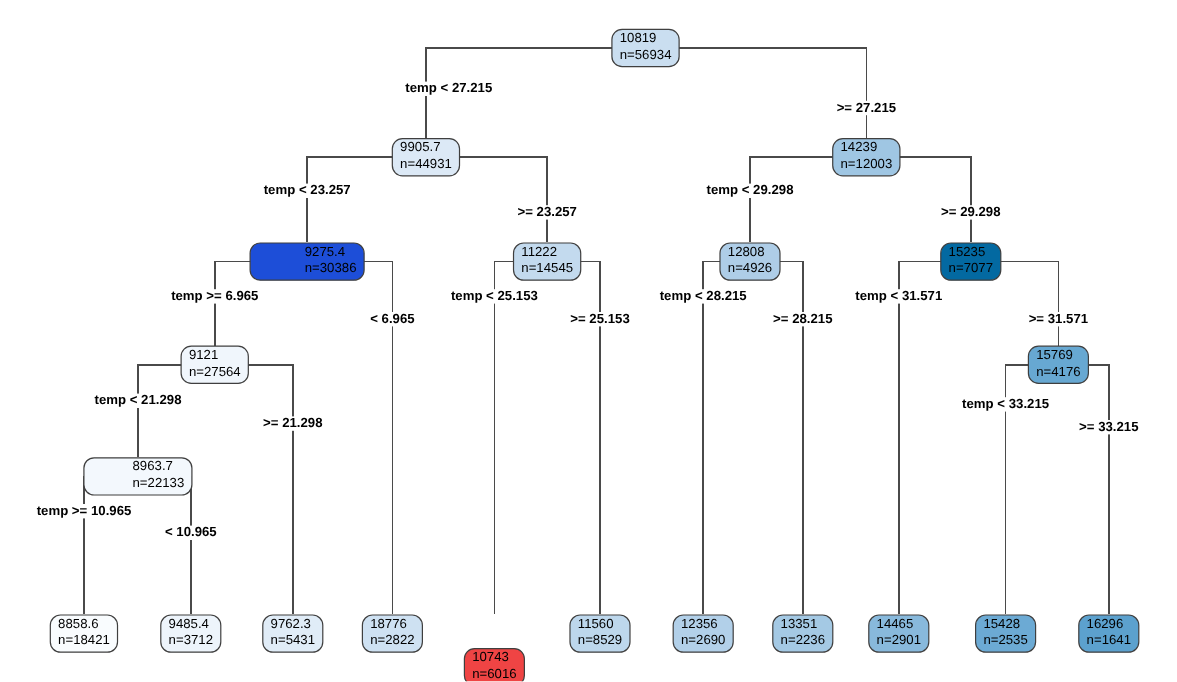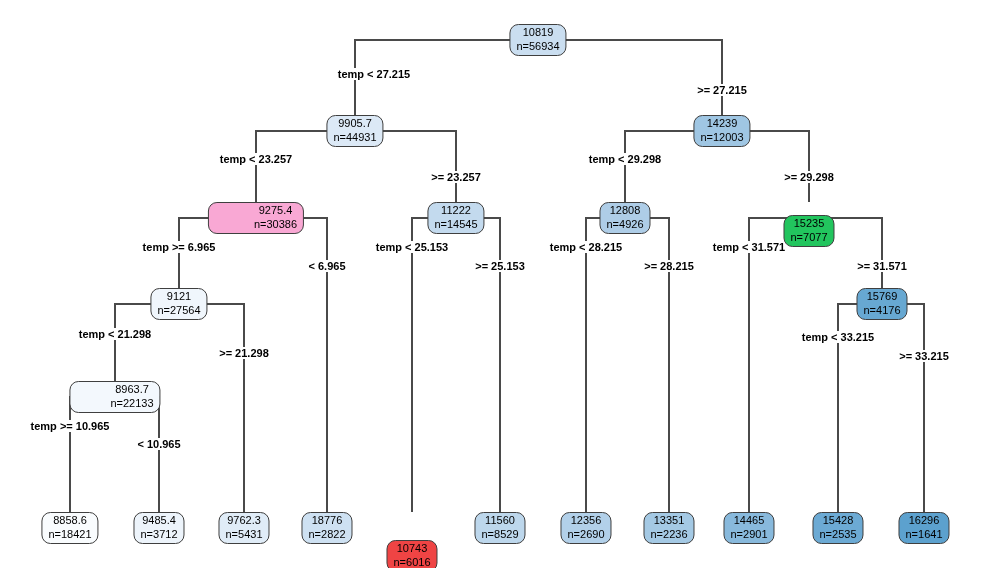--- a/index.html
+++ b/index.html
@@ -20,21 +20,21 @@
     left: 0;
     top: 0;
   }
   .node {
     position: absolute;
     transform: translate(-50%, -50%);
     border: 1.2px solid #3f3f3f;
     border-radius: 9px;
     padding: 1px 6px 2px 6px;
     min-width: 42px;
-    text-align: center;
+    text-align: left;
     font-size: 11px;
     line-height: 13.5px;
     color: #000000;
     white-space: nowrap;
     box-sizing: border-box;
     z-index: 3;
   }
   .split {
     position: absolute;
     transform: translate(-50%, -50%);
@@ -101,33 +101,33 @@
     <div>n=56934</div>
   </div>
   <div class="node" style="left: 355px; top: 131px; background-color: rgb(220, 233, 246);">
     <div>9905.7</div>
     <div>n=44931</div>
   </div>
   <div class="node" style="left: 722px; top: 131px; background-color: rgb(159, 198, 227);">
     <div>14239</div>
     <div>n=12003</div>
   </div>
-  <div class="node" style="left: 256px; top: 218px; background-color: #f9a8d4; padding-left: 45px;">
+  <div class="node" style="left: 256px; top: 218px; background-color: #1d4ed8; padding-left: 45px;">
     <div>9275.4</div>
     <div>n=30386</div>
   </div>
   <div class="node" style="left: 456px; top: 218px; background-color: rgb(195, 218, 238);">
     <div>11222</div>
     <div>n=14545</div>
   </div>
   <div class="node" style="left: 625px; top: 218px; background-color: rgb(174, 205, 231);">
     <div>12808</div>
     <div>n=4926</div>
   </div>
-  <div class="node" style="left: 809px; top: 231px; background-color: #22c55e;">
+  <div class="node" style="left: 809px; top: 218px; background-color: #0369a1;">
     <div>15235</div>
     <div>n=7077</div>
   </div>
   <div class="node" style="left: 179px; top: 304px; background-color: rgb(240, 246, 252);">
     <div>9121</div>
     <div>n=27564</div>
   </div>
   <div class="node" style="left: 882px; top: 304px; background-color: rgb(103, 168, 210);">
     <div>15769</div>
     <div>n=4176</div>

